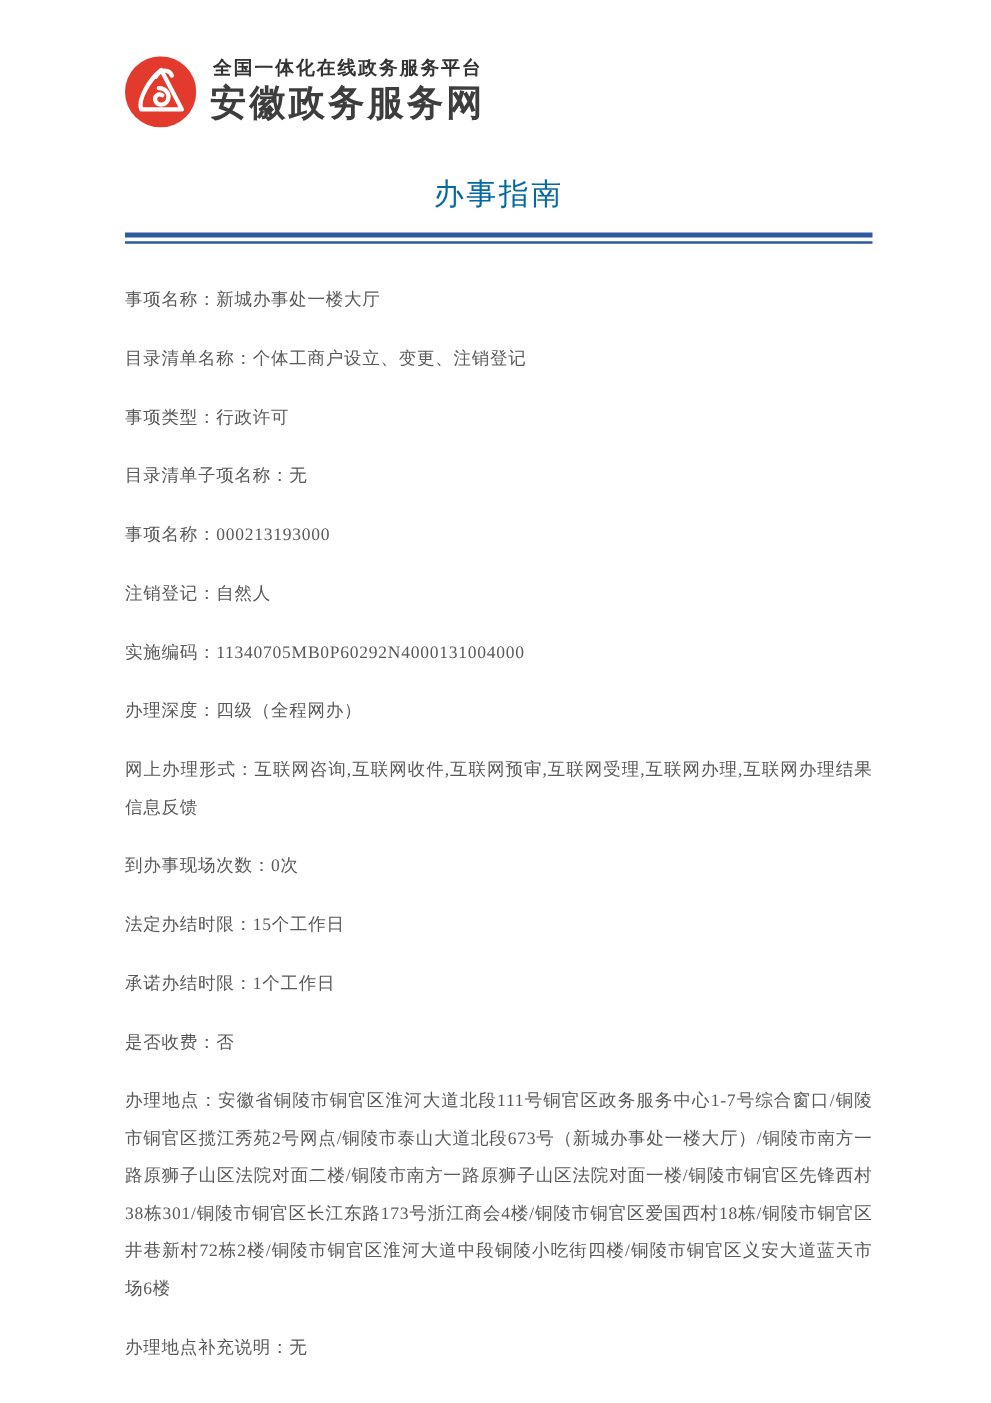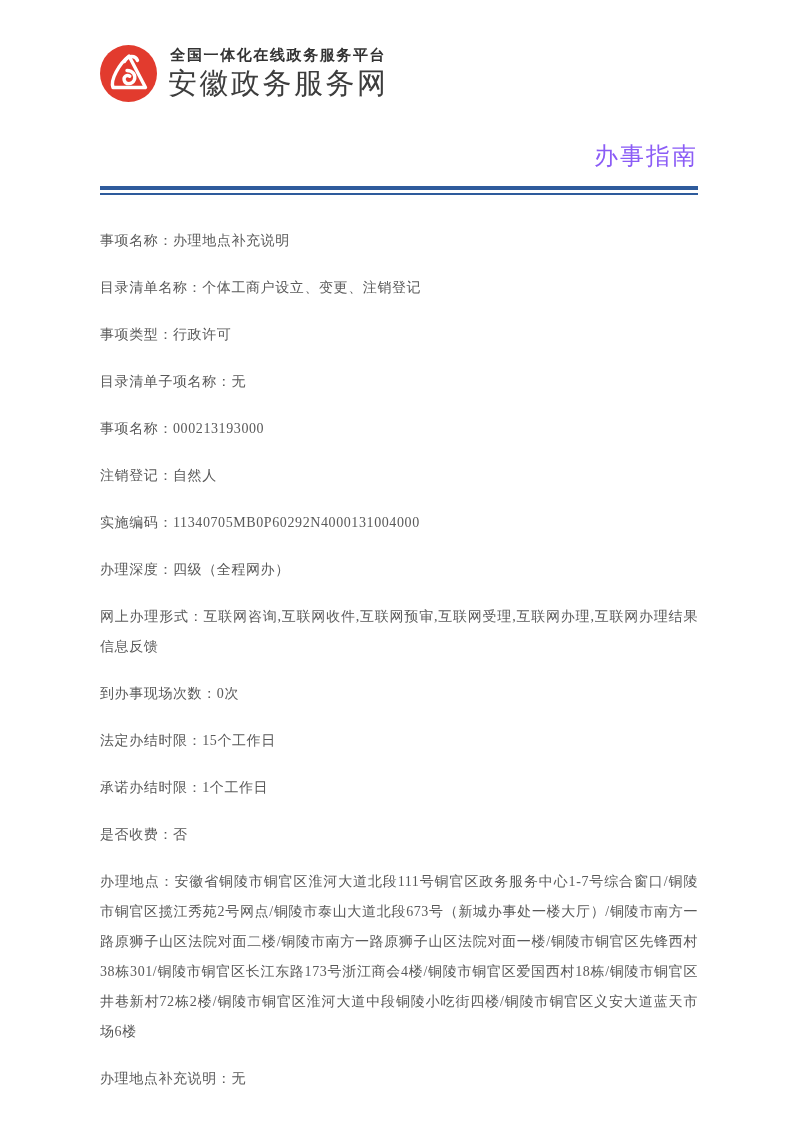--- a/index.html
+++ b/index.html
@@ -35,33 +35,33 @@
   }
   .brand-small {
     font-size: 15px;
     font-weight: 700;
     color: #333333;
     letter-spacing: 1.6px;
     line-height: 1.2;
   }
   .brand-large {
     font-size: 29px;
-    font-weight: 400;
+    font-weight: 700;
     color: #3d3d3d;
     letter-spacing: 2.5px;
     line-height: 1.25;
     margin-top: 1px;
   }
   
   .doc-title {
     margin-top: 40px;
-    text-align: right;
+    text-align: center;
     font-size: 24px;
     font-weight: 500;
-    color: #8b5cf6;
+    color: #0369a1;
     letter-spacing: 2px;
     line-height: 1.2;
   }
   .divider {
     margin-top: 15px;
     height: 9px;
     border-top: 4px solid #2e5b9c;
     border-bottom: 2px solid #2e5b9c;
   }
   
@@ -100,21 +100,21 @@
       <div class="brand-large">安徽政务服务网</div>
     </div>
   </div>
 
   <h1 class="doc-title">办事指南</h1>
 
   <div class="divider"></div>
 
   <div class="fields">
 
-    <div class="field-row"><span class="field-label">事项名称：</span><span class="field-value">办理地点补充说明</span></div>
+    <div class="field-row"><span class="field-label">事项名称：</span><span class="field-value">新城办事处一楼大厅</span></div>
 
     <div class="field-row"><span class="field-label">目录清单名称：</span><span class="field-value">个体工商户设立、变更、注销登记</span></div>
 
     <div class="field-row"><span class="field-label">事项类型：</span><span class="field-value">行政许可</span></div>
 
     <div class="field-row"><span class="field-label">目录清单子项名称：</span><span class="field-value">无</span></div>
 
     <div class="field-row"><span class="field-label">事项名称：</span><span class="field-value">000213193000</span></div>
 
     <div class="field-row"><span class="field-label">注销登记：</span><span class="field-value">自然人</span></div>

